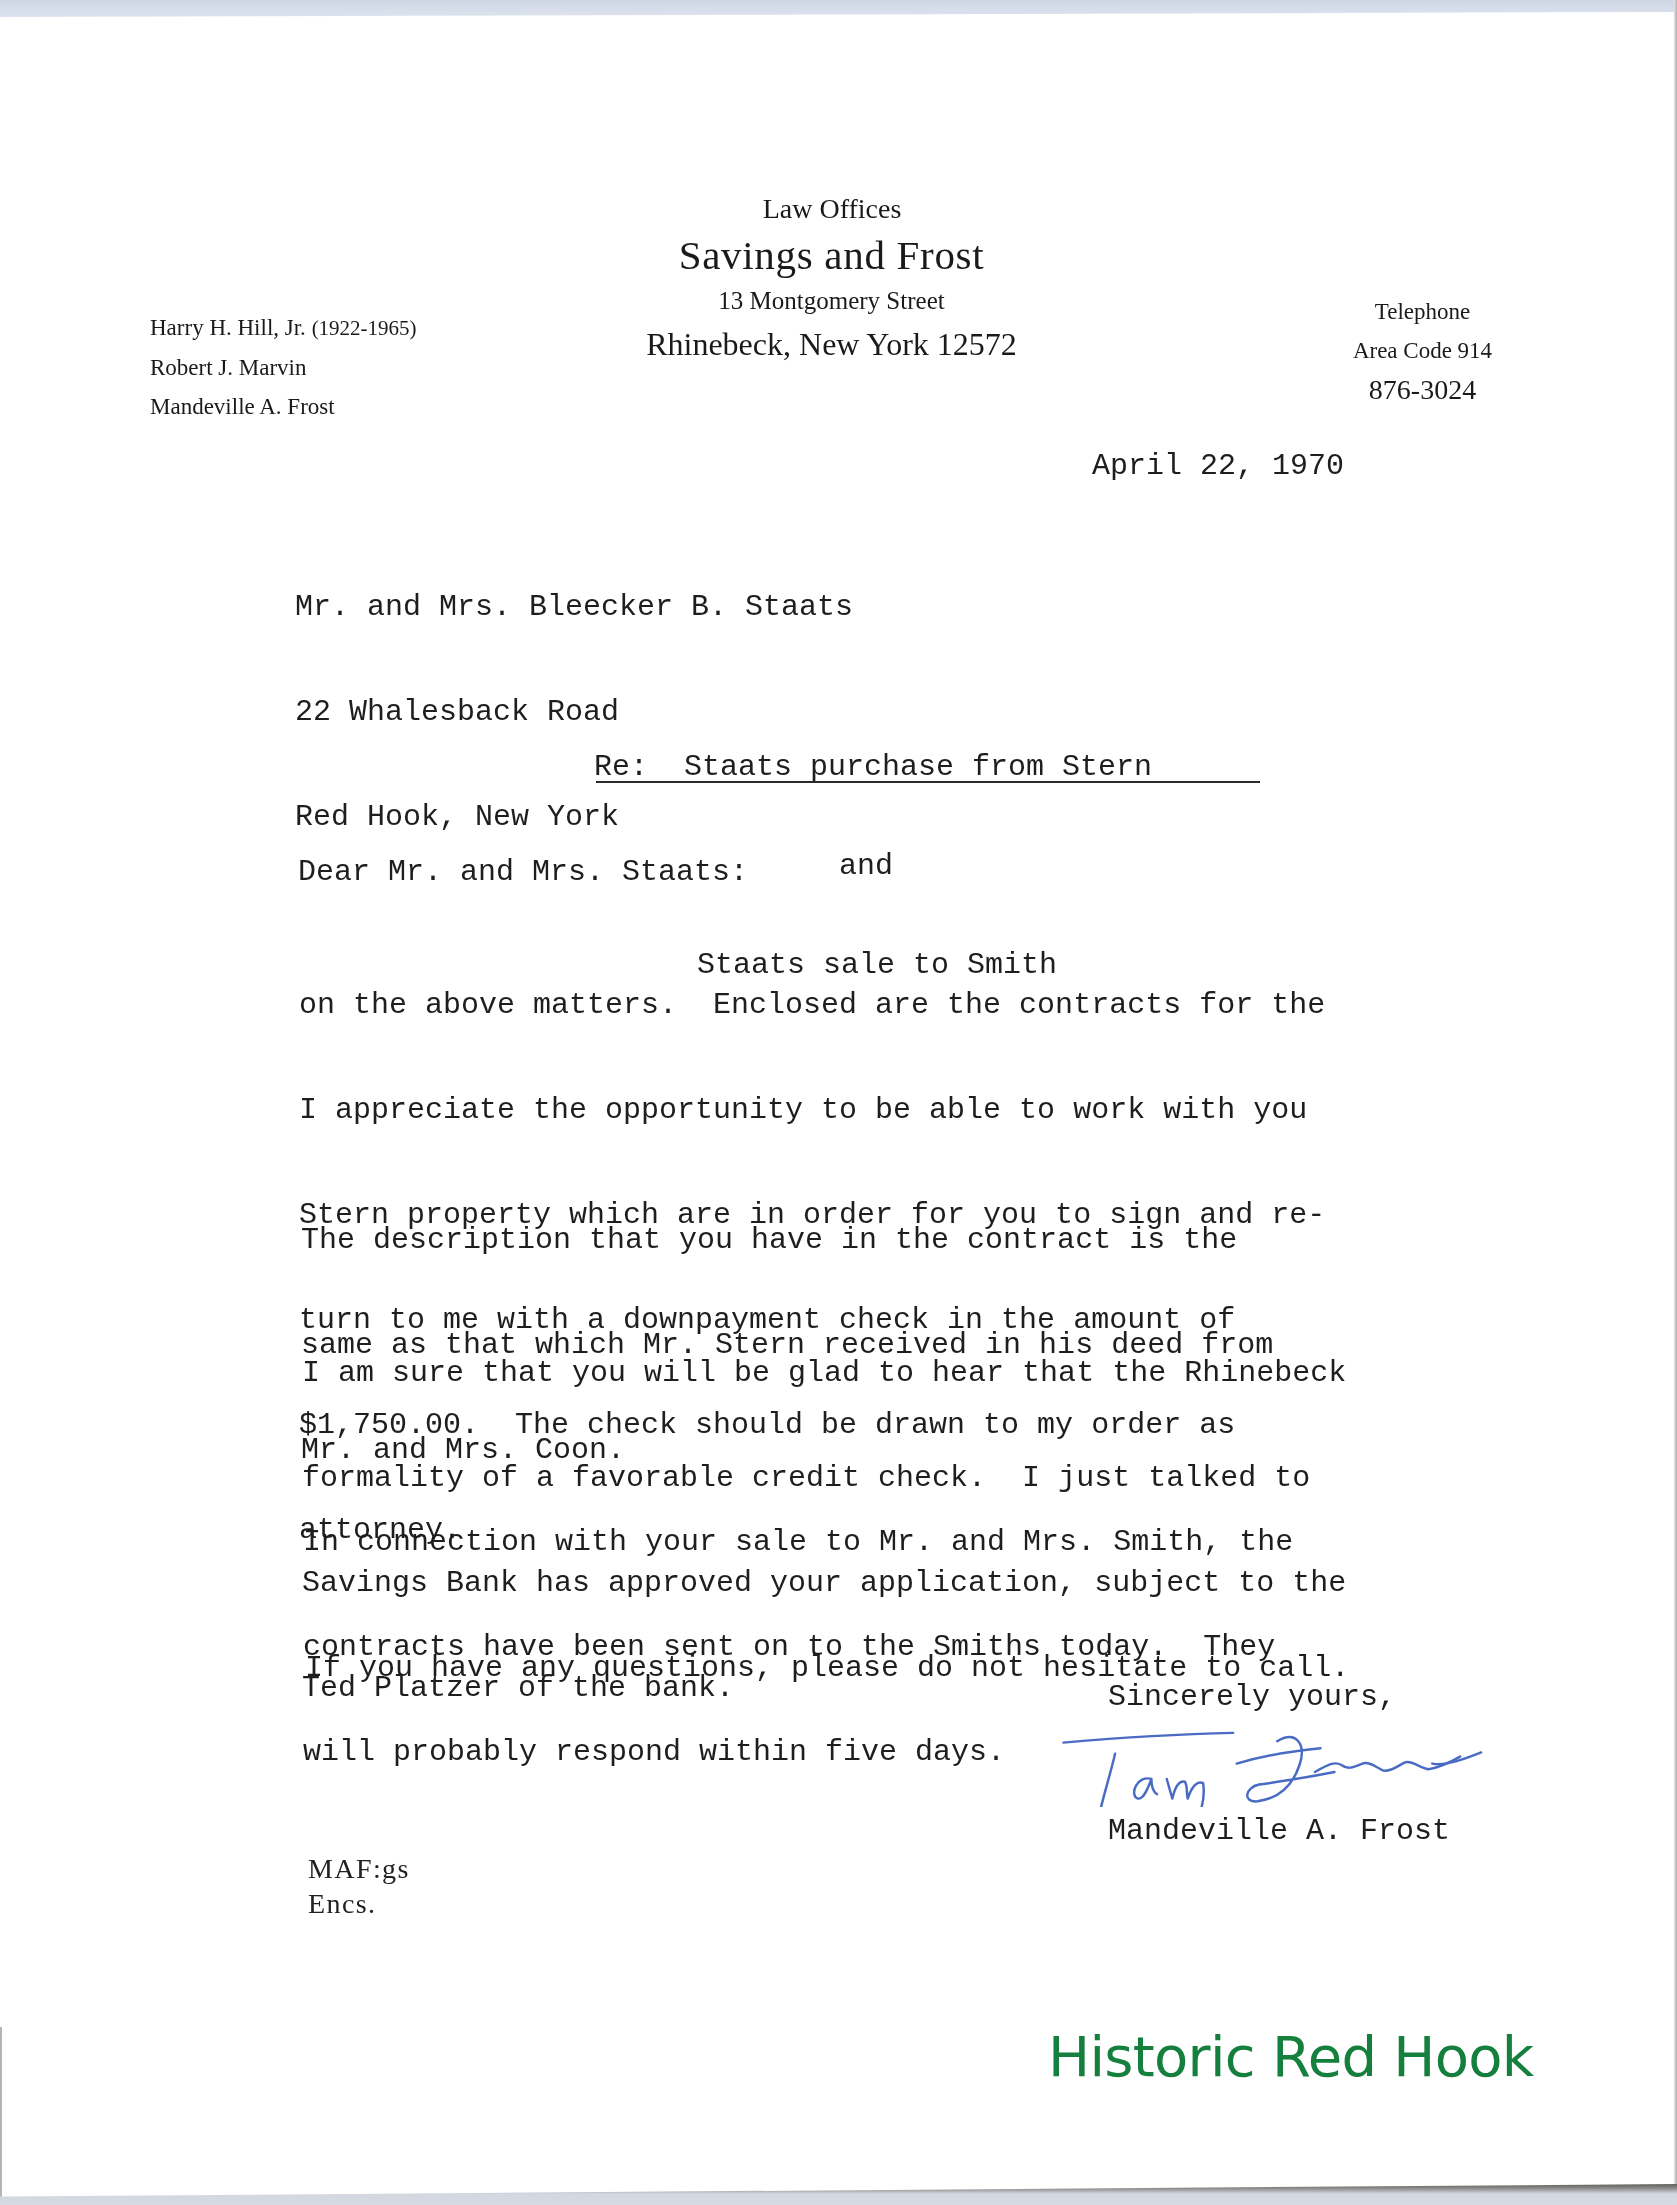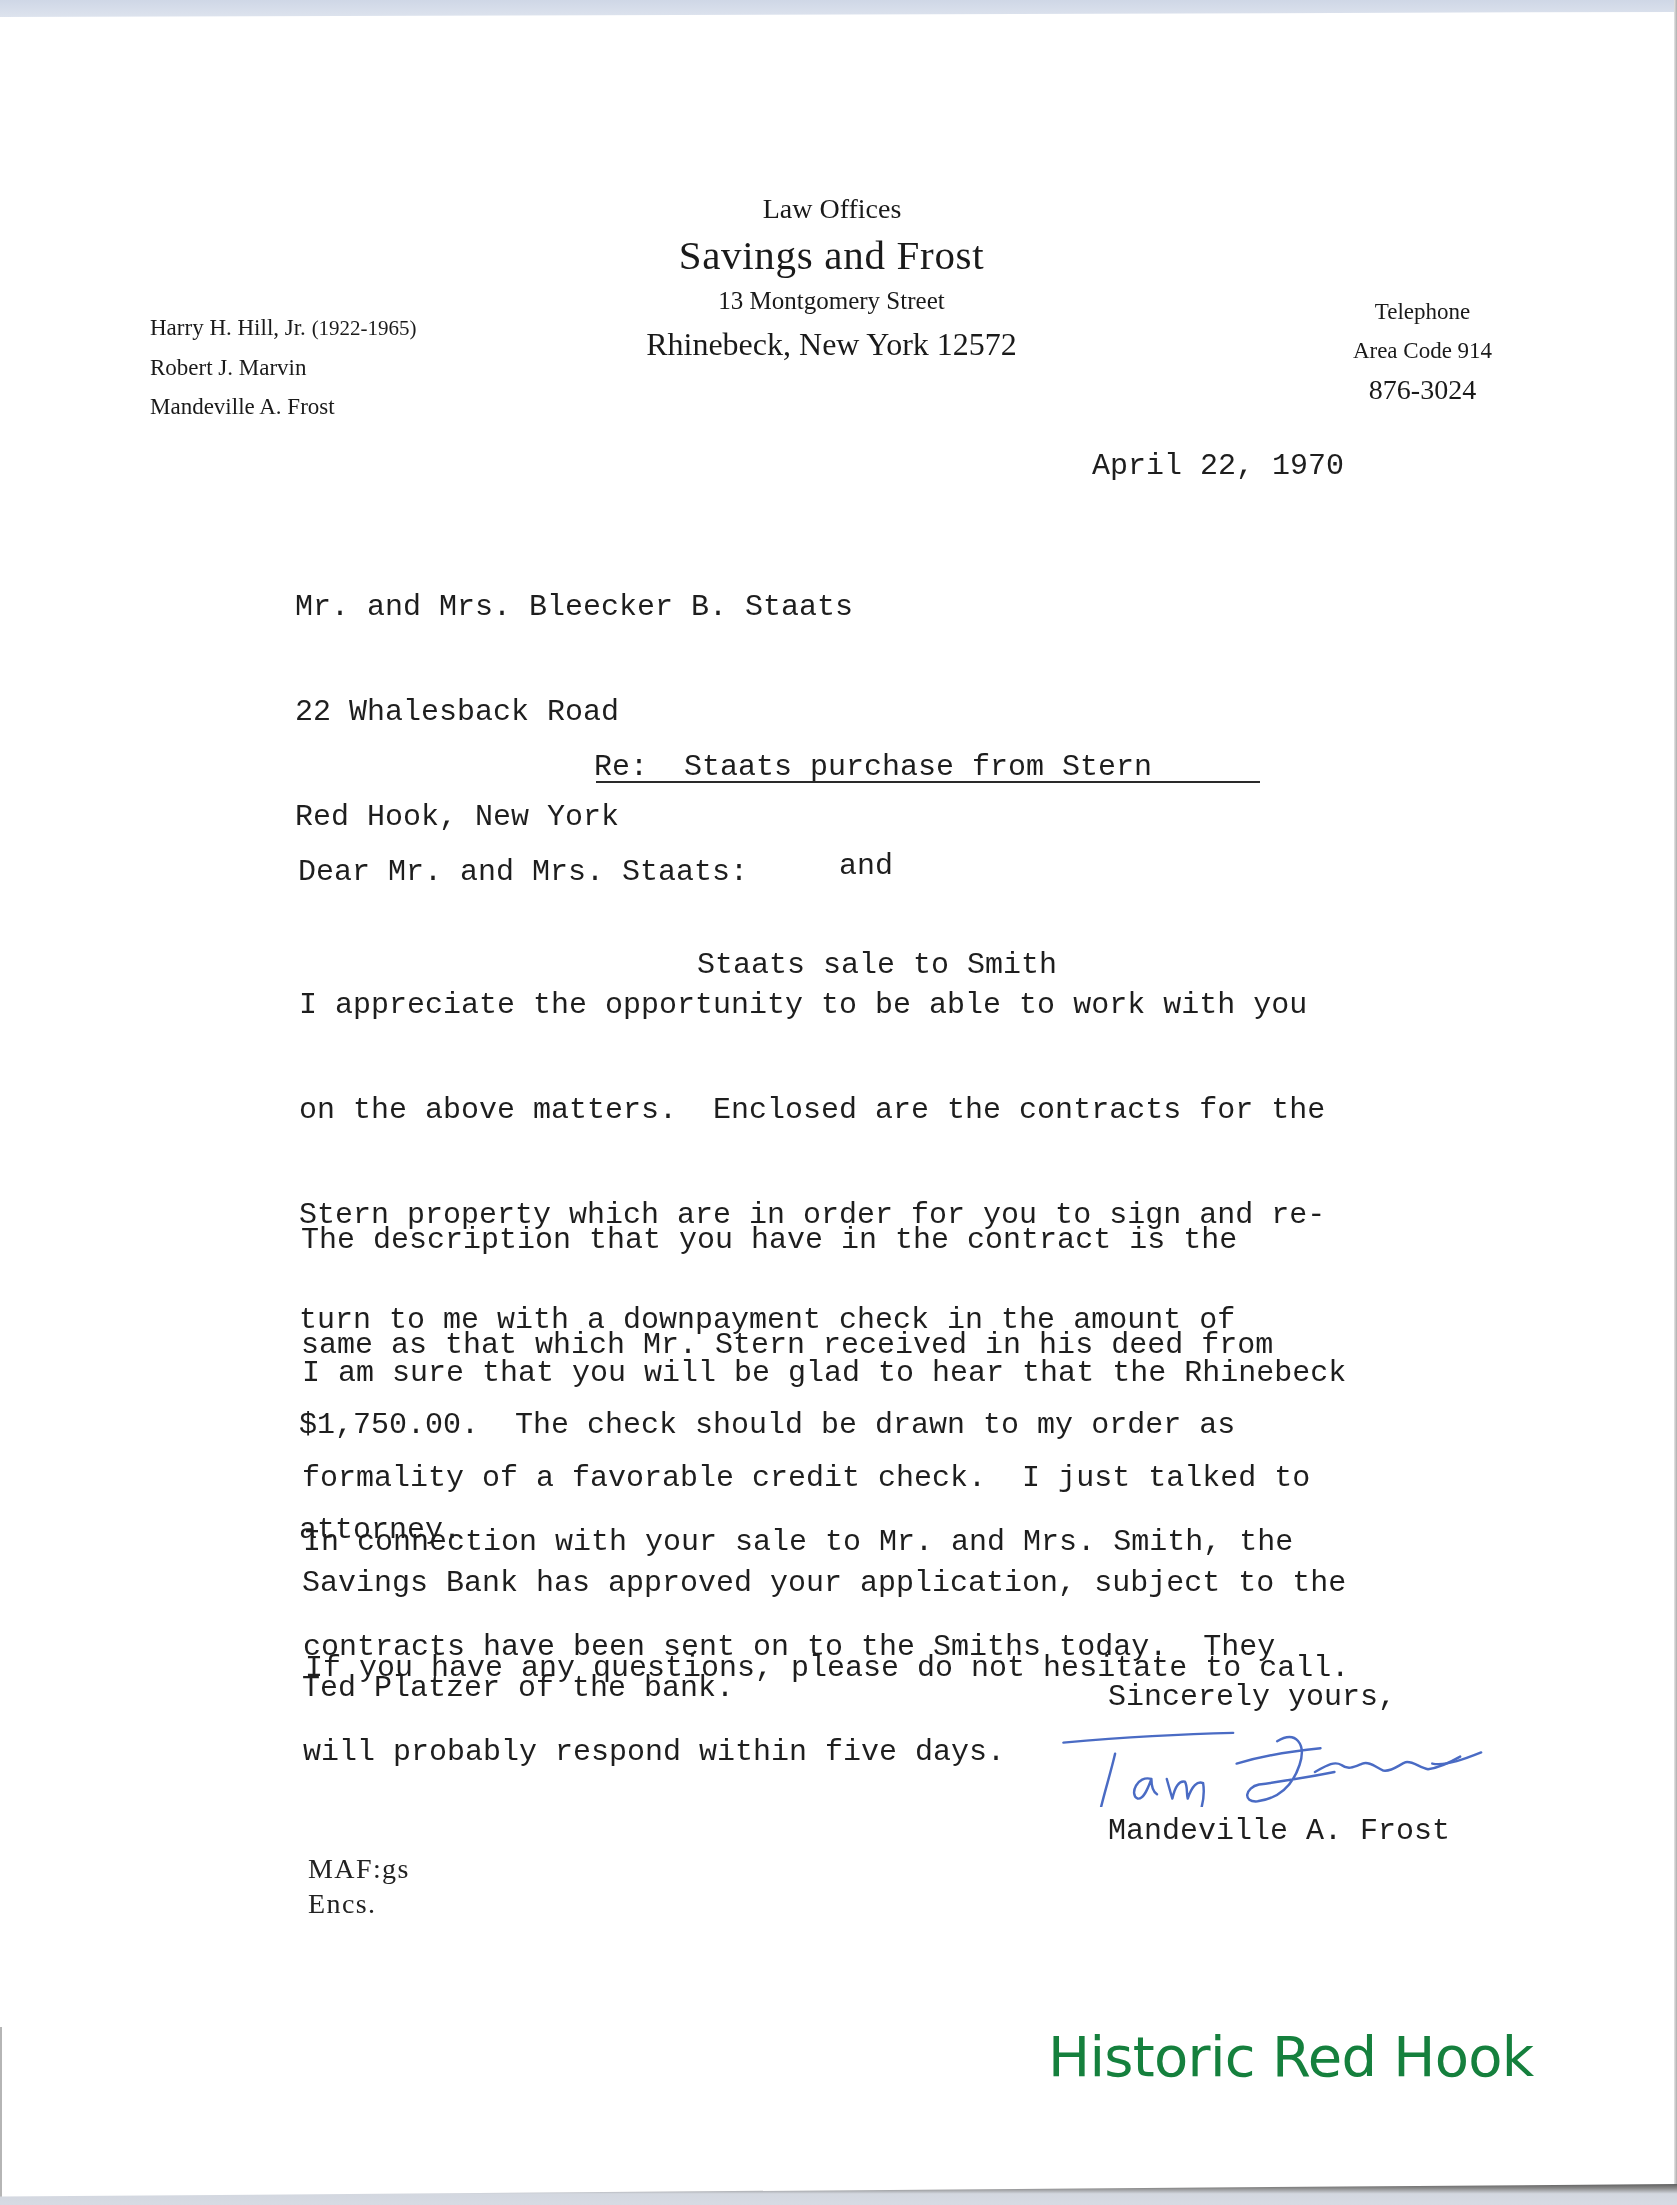--- a/index.html
+++ b/index.html
@@ -109,31 +109,32 @@
 <div class="abs type typed re" style="line-height:33px;">
   <div class="line"><span>Re:</span>  <span>Staats purchase from Stern</span></div>
   <div class="line" style="padding-left:245px;"><span>and</span></div>
   <div class="line" style="padding-left:103px;"><span>Staats sale to Smith</span></div>
 </div>
 <div class="abs re-rule"></div>
 
 <div class="abs type typed salutation">Dear Mr. and Mrs. Staats:</div>
 
 <div class="abs type typed para1">
+  <div>on the above matters.  Enclosed are the contracts for the</div>
   <div>I appreciate the opportunity to be able to work with you</div>
-  <div>on the above matters.  Enclosed are the contracts for the</div>
   <div>Stern property which are in order for you to sign and re-</div>
   <div>turn to me with a downpayment check in the amount of</div>
   <div>$1,750.00.  The check should be drawn to my order as</div>
   <div>attorney.</div>
 </div>
 
 <div class="abs type typed para2">
   <div>The description that you have in the contract is the</div>
   <div>same as that which Mr. Stern received in his deed from</div>
+  <div>Mr. and Mrs. Coon.</div>
 </div>
 
 <div class="abs type typed para3">
   <div>I am sure that you will be glad to hear that the Rhinebeck</div>
   <div>formality of a favorable credit check.  I just talked to</div>
   <div>Savings Bank has approved your application, subject to the</div>
   <div>Ted Platzer of the bank.</div>
 </div>
 
 <div class="abs type typed para4">

